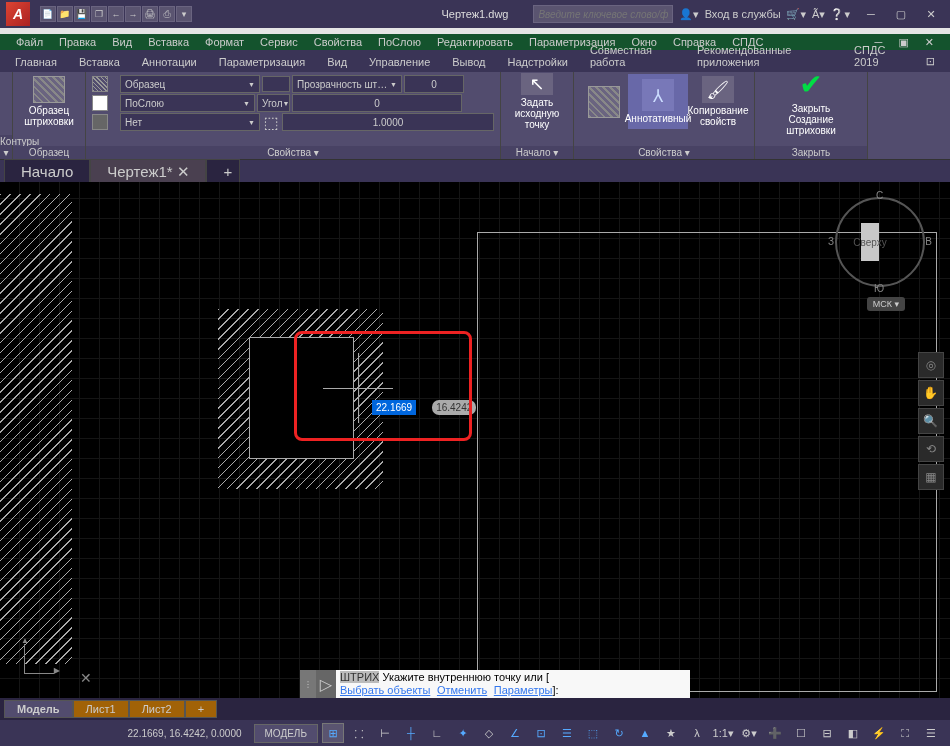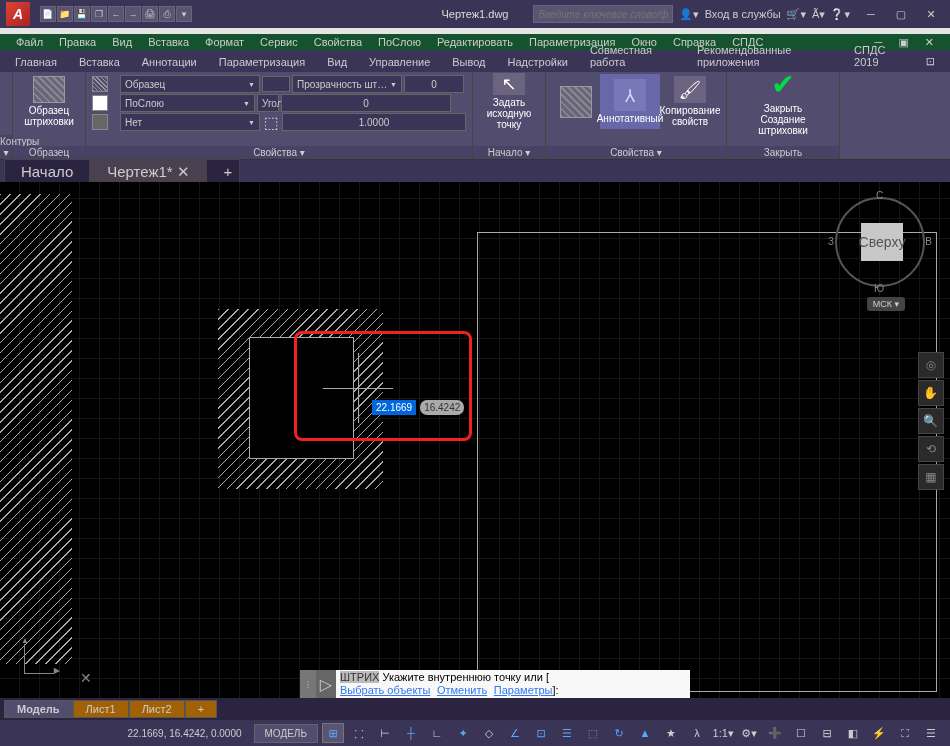--- a/index.html
+++ b/index.html
@@ -35,28 +35,28 @@
 .check-icon { color:#0d4; font-size:28px; }
 .doc-tabs { height:22px; background:#3a3456; display:flex; align-items:center; gap:0; padding:0 4px; }
 .doc-tab { padding:3px 16px; color:#ccc; font-size:15px; cursor:pointer; background:#2a2440; border:1px solid #444; border-bottom:none; }
 .doc-tab.active { background:#4a4050; }
 .doc-tab-new { width:22px; text-align:center; }
 .canvas { position:absolute; top:182px; left:0; right:0; bottom:48px; background:#000; overflow:hidden; background-image:repeating-linear-gradient(0deg,transparent,transparent 19px,#151515 19px,#151515 20px),repeating-linear-gradient(90deg,transparent,transparent 19px,#151515 19px,#151515 20px); }
 .hatch-obj { position:absolute; background:repeating-linear-gradient(135deg,#aaa,#aaa 1px,transparent 1px,transparent 7px); }
 .rect-obj { position:absolute; border:1px solid #aaa; }
 .crosshair-h { position:absolute; height:1px; width:70px; background:#aaa; }
 .crosshair-v { position:absolute; width:1px; height:70px; background:#aaa; }
-.coord-box { position:absolute; display:flex; gap:4px; font-size:10px; }
+.coord-box { position:absolute; display:flex; gap:16px; font-size:10px; }
 .coord-val { padding:2px 4px; color:#fff; }
 .coord-val.blue { background:#0066dd; }
 .coord-val.gray { background:#aaa; color:#333;border-radius:7px; }
 .highlight-rect { position:absolute; border:3px solid #e22; border-radius:8px; pointer-events:none; }
 .viewcube { position:absolute; right:20px; top:10px; width:100px; height:100px; }
 .vc-circle { position:absolute; width:90px; height:90px; border:2px solid #555; border-radius:50%; left:5px; top:5px; }
-.vc-face { position:absolute; width:42px; height:38px; background:#c8c8c8; left:31px; top:31px; display:flex; align-items:center; justify-content:center; font-size:14px; color:#555; }
+.vc-face { position:absolute; width:18px; height:38px; background:#c8c8c8; left:31px; top:31px; display:flex; align-items:center; justify-content:center; font-size:10px; color:#555; }
 .vc-label { position:absolute; color:#888; font-size:10px; }
 .wcs-box { position:absolute; right:45px; top:115px; background:#444; color:#ccc; font-size:9px; padding:2px 6px; border-radius:3px; }
 .nav-tools { position:absolute; right:4px; top:170px; width:28px; display:flex; flex-direction:column; gap:2px; }
 .nav-tool { width:26px; height:26px; background:#2a2a2a; border:1px solid #444; display:flex; align-items:center; justify-content:center; color:#888; font-size:12px; cursor:pointer; }
 .ucs-icon { position:absolute; left:20px; bottom:20px; width:40px; height:40px; }
 .ucs-x { position:absolute; border-bottom:1px solid #888; width:30px; bottom:4px; left:4px; }
 .ucs-x::after { content:"▶"; position:absolute; right:-6px; top:-7px; color:#888; font-size:8px; }
 .ucs-y { position:absolute; border-left:1px solid #888; height:30px; left:4px; bottom:4px; }
 .ucs-y::after { content:"▲"; position:absolute; top:-8px; left:-4px; color:#888; font-size:8px; }
 .cmdline-wrap { position:absolute; bottom:48px; left:300px; right:260px; height:28px; display:flex; background:#555; z-index:10; }
@@ -163,30 +163,30 @@
       <div class="prop-drop" style="width:140px">Образец</div>
       <div class="slider-box"></div>
       <div class="prop-drop" style="width:110px">Прозрачность шт…</div>
       <input class="num-input" value="0" style="">
     </div>
     <div class="prop-row">
       <div class="prop-icon">
           <div style="width:16px;height:16px;background:#fff;border:1px solid #888"></div>
         </div>
       <div class="prop-drop" style="width:135px">ПоСлою</div>
-      <div class="prop-drop" style="width:22px">Угол</div>
+      <div class="prop-drop" style="width:33px">Угол</div>
       <input class="num-input" style="width: 170px;" value="0">
     </div>
     <div class="prop-row">
       <div class="prop-icon">
           <div style="width:16px;height:16px;background:#666;border:1px solid #888"></div>
         </div>
       <div class="prop-drop" style="width:140px">Нет</div>
       <div style="width:18px;text-align:center;color:#ccc">⬚</div>
-      <input class="num-input" style="width: 184px;" value="1.0000">
+      <input class="num-input" style="width: 212px;" value="1.0000">
     </div>
     <div class="panel-title">Свойства ▾</div>
   </div>
   <div class="ribbon-panel">
     <div class="big-btn">
       <div class="icon-box">↖</div>
       <span style="white-space:pre-line">Задать
 исходную точку</span>
     </div>
     <div class="panel-title">Начало ▾</div>

